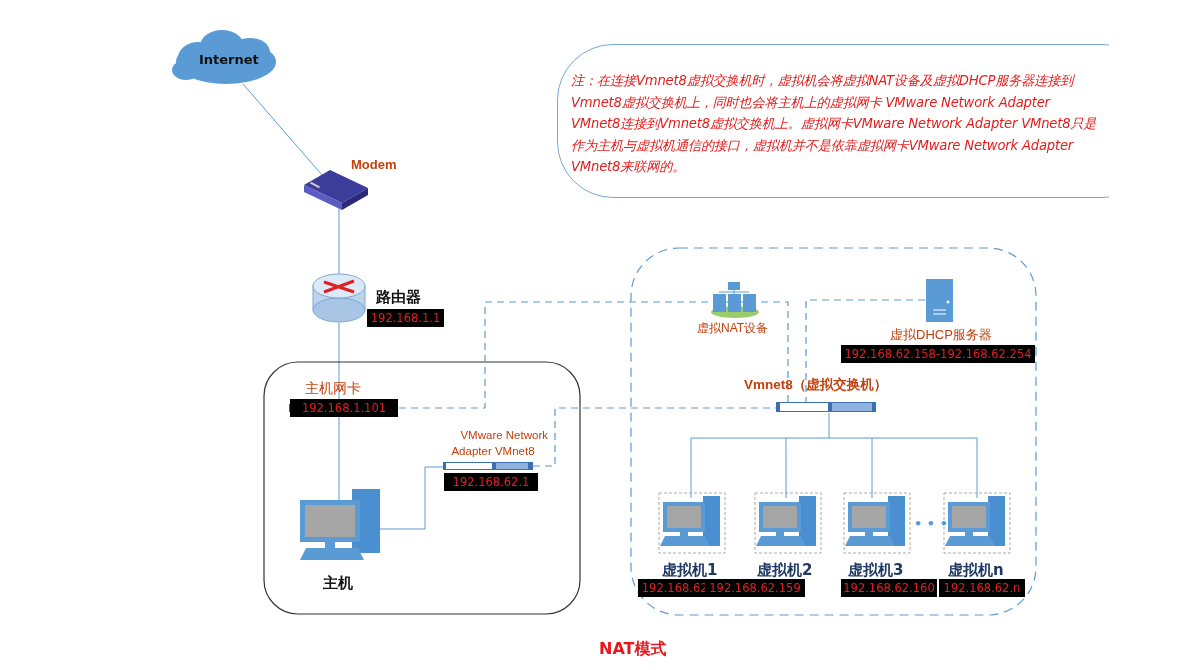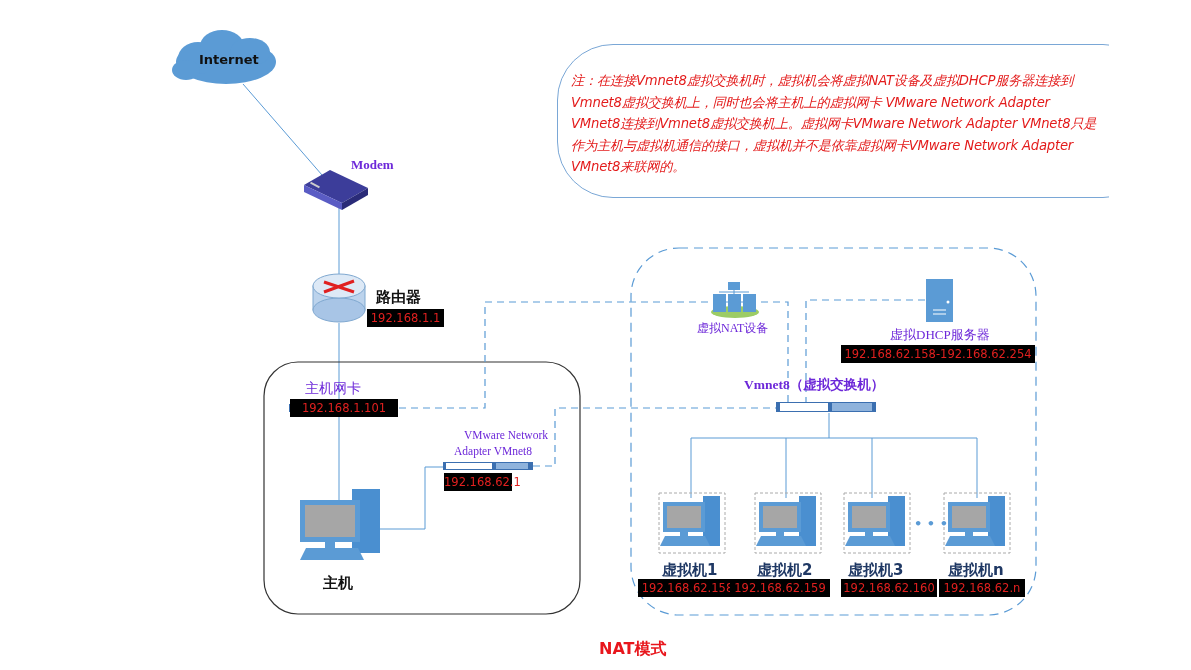--- a/index.html
+++ b/index.html
@@ -2,21 +2,21 @@
 <html><head>
 <meta charset="utf-8">
 <style>
   html,body{margin:0;padding:0;background:#fff;}
   body{width:1191px;height:670px;position:relative;overflow:hidden;font-family:"DejaVu Sans","Liberation Sans",sans-serif;}
   svg.lines{position:absolute;left:0;top:0;}
   .abs{position:absolute;}
   .note{position:absolute;left:557px;top:44px;width:600px;height:152px;border:1.5px solid #7aa7d6;border-radius:56px;clip-path:inset(-5px 50px -5px -5px);}
   .note-text{position:absolute;left:571px;top:70px;width:532px;color:#e31b1b;font-size:13.2px;line-height:21.6px;font-family:"DejaVu Sans",sans-serif;letter-spacing:-0.2px;font-style:italic;}
   .ip{position:absolute;background:#000000;color:#e0201f;font-size:11.5px;text-align:center;line-height:18px;height:18px;font-family:"DejaVu Sans",sans-serif;}
-  .blue-label{position:absolute;color:#6d28d9;font-family:Liberation Serif, serif;}
+  .blue-label{position:absolute;color:#c2410c;font-family:Liberation Sans, sans-serif;}
   .dark-label{position:absolute;color:#111;font-weight:bold;font-family:"DejaVu Sans",sans-serif;}
   .vm-label{position:absolute;color:#1f3864;font-weight:bold;font-size:15px;font-family:"DejaVu Sans",sans-serif;text-align:right;}
   .title{position:absolute;left:599px;top:639px;color:#e8161c;font-weight:bold;font-size:16px;font-family:"DejaVu Sans",sans-serif;}
 </style>
 </head>
 <body>
 
 <svg class="lines" width="1191" height="670">
 
   <line x1="243" y1="84" x2="322" y2="175" stroke="#5b9bd5" stroke-width="1"></line>
@@ -148,38 +148,38 @@
 <div class="dark-label" style="left:199px;top:52px;font-size:13px;">Internet</div>
 <div class="blue-label" style="left:351px;top:157px;font-size:13px;font-weight:bold;">Modem</div>
 <div class="dark-label" style="left:376px;top:288px;font-size:15px;">路由器</div>
 <div class="ip" style="left:367px;top:309px;width:77px;">192.168.1.1</div>
 
 <div class="blue-label" style="left:305px;top:380px;font-size:14px;">主机网卡</div>
 <div class="ip" style="left:290px;top:399px;width:108px;">192.168.1.101</div>
 
 <div class="blue-label" style="left:438px;top:429px;font-size:11.5px;width:110px;text-align:right;">VMware Network</div>
 <div class="blue-label" style="left:438px;top:445px;font-size:11.5px;width:110px;text-align:center;">Adapter VMnet8</div>
-<div class="ip" style="left:444px;top:473px;width:68px;">192.168.62.1</div>
+<div class="ip" style="left:444px;top:473px;width:94px;">192.168.62.1</div>
 
 <div class="dark-label" style="left:323px;top:574px;font-size:15px;">主机</div>
 
 <div class="blue-label" style="left:697px;top:320px;font-size:12px;">虚拟NAT设备</div>
 <div class="blue-label" style="left:890px;top:326px;font-size:13px;">虚拟DHCP服务器</div>
 <div class="ip" style="left:841px;top:345px;width:194px;">192.168.62.158-192.168.62.254</div>
 
 <div class="blue-label" style="left:744px;top:376px;font-size:13.5px;font-weight:bold;text-align:center;">Vmnet8（虚拟交换机）</div>
 
 <div class="abs" style="left:914px;top:516px;color:#5b9bd5;font-size:13px;font-weight:bold;">• • •</div>
 
 <div class="vm-label" style="left:662px;top:561px;">虚拟机1</div>
 <div class="vm-label" style="left:757px;top:561px;">虚拟机2</div>
 <div class="vm-label" style="left:848px;top:561px;">虚拟机3</div>
 <div class="vm-label" style="left:948px;top:561px;">虚拟机n</div>
 
 <div class="ip" style="left:638px;top:579px;width:99px;">192.168.62.158</div>
-<div class="ip" style="left:730px;top:579px;width:100px;">192.168.62.159</div>
+<div class="ip" style="left:705px;top:579px;width:100px;">192.168.62.159</div>
 <div class="ip" style="left:841px;top:579px;width:96px;">192.168.62.160</div>
 <div class="ip" style="left:939px;top:579px;width:86px;">192.168.62.n</div>
 
 <div class="note"></div>
 <div class="note-text">注：在连接Vmnet8虚拟交换机时，虚拟机会将虚拟NAT设备及虚拟DHCP服务器连接到Vmnet8虚拟交换机上，同时也会将主机上的虚拟网卡 VMware Network Adapter VMnet8连接到Vmnet8虚拟交换机上。虚拟网卡VMware Network Adapter VMnet8只是作为主机与虚拟机通信的接口，虚拟机并不是依靠虚拟网卡VMware Network Adapter VMnet8来联网的。</div>
 
 <div class="title">NAT模式</div>
 
 </body></html>

